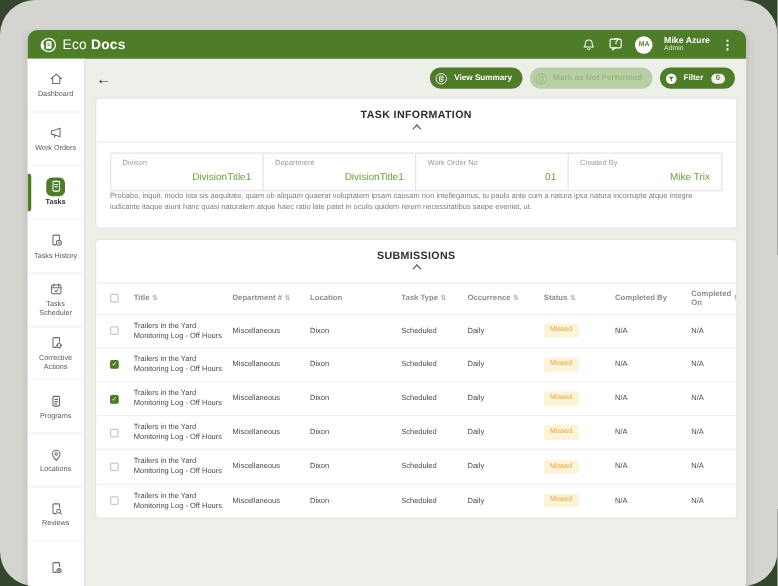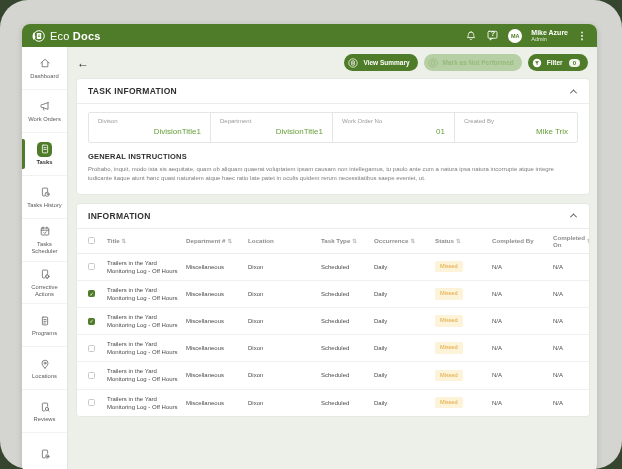--- a/index.html
+++ b/index.html
@@ -52,21 +52,21 @@
   .pill { display:flex; align-items:center; gap:4px; height:17px; padding:0 8px 0 3px;
           border-radius:9px; background:#4e7c28; color:#fff; font-size:6.5px; font-weight:700; cursor:pointer; }
   .pill svg { display:block; }
   .pill.disabled { background:#b7cfa4; color:#96ba7b; cursor:default; }
   .count-badge { background:rgba(255,255,255,.92); color:#4e7c28; font-size:6px; font-weight:700;
                  border-radius:6px; padding:1px 4px; margin-left:2px; }
 
   
   .card { background:#fff; border:1px solid #e6e8e3; border-radius:4px; margin:0 7px 8px 8px; overflow:hidden; }
   .card-head { display:flex; align-items:center; justify-content:space-between; padding:7px 11px;
-               border-bottom:1px solid #ececec; }
+               border-bottom:1px solid #ececec;flex-direction:column; }
   .card-title { font-size:8.5px; font-weight:700; color:#2f2f2f; letter-spacing:.3px; }
   .chev-btn { width:10px; height:10px; display:flex; align-items:center; justify-content:center; cursor:pointer; }
   .chev { width:5px; height:5px; border-left:1.3px solid #555; border-top:1.3px solid #555; transform:rotate(45deg) translate(1px,1px); }
 
   .info-grid { display:grid; grid-template-columns:1fr 1fr 1fr 1fr; border:1px solid #e4e6e1; border-radius:2px; margin:8px 11px 0 11px; }
   .info-cell { padding:5px 9px 6px 9px; border-right:1px solid #e4e6e1; }
   .info-cell:last-child { border-right:none; }
   .info-label { font-size:6px; color:#9a9a9a; margin-bottom:3px; }
   .info-value { font-size:8px; color:#67a03a; font-weight:500;text-align:right; }
 
@@ -270,27 +270,26 @@
           </div>
           <div class="info-cell">
             <div class="info-label">Work Order No</div>
             <div class="info-value">01</div>
           </div>
           <div class="info-cell">
             <div class="info-label">Created By</div>
             <div class="info-value">Mike Trix</div>
           </div>
         </div>
-        <div class="gi-title">GENERAL INSTRUCTIONS</div>
         <div class="gi-text">Probabo, inquit, modo ista sis aequitate, quam ob aliquam quaerat voluptatem ipsam causam non intellegamus, tu paulo ante cum a natura ipsa natura incorrupte atque integre iudicante itaque aiunt hanc quasi naturalem atque haec ratio late patet in oculis quidem rerum necessitatibus saepe eveniet, ut.</div>
       </section>
 
       <section class="card">
         <div class="card-head">
-          <span class="card-title">INFORMATION</span>
+          <span class="card-title">SUBMISSIONS</span>
           <span class="chev-btn">
               <span class="chev"></span>
             </span>
         </div>
 
         <div class="t-grid thead">
           <span class="cb"></span>
           <span class="th">
               <span>Title</span>
               <span class="sort">⇅</span>

